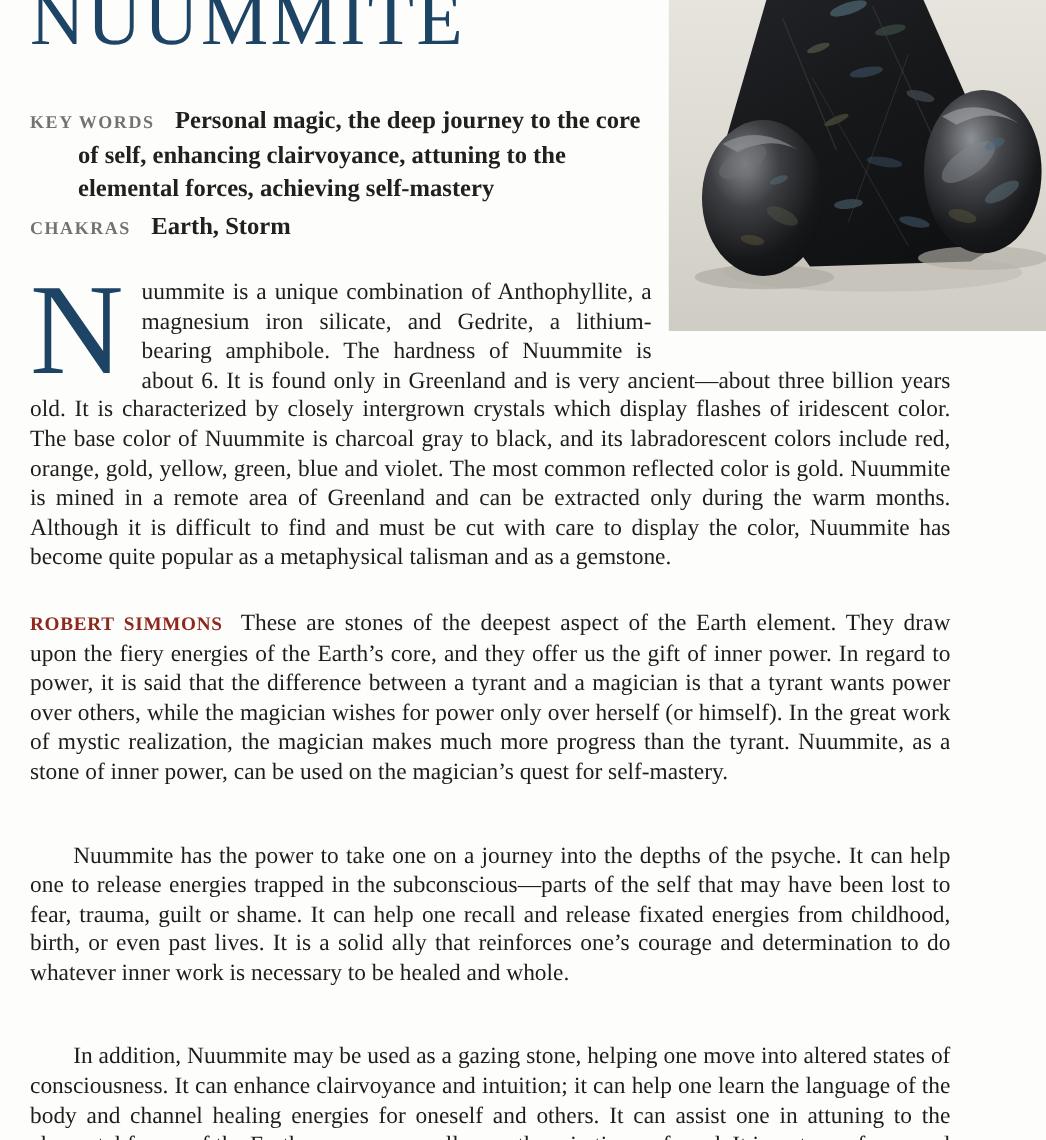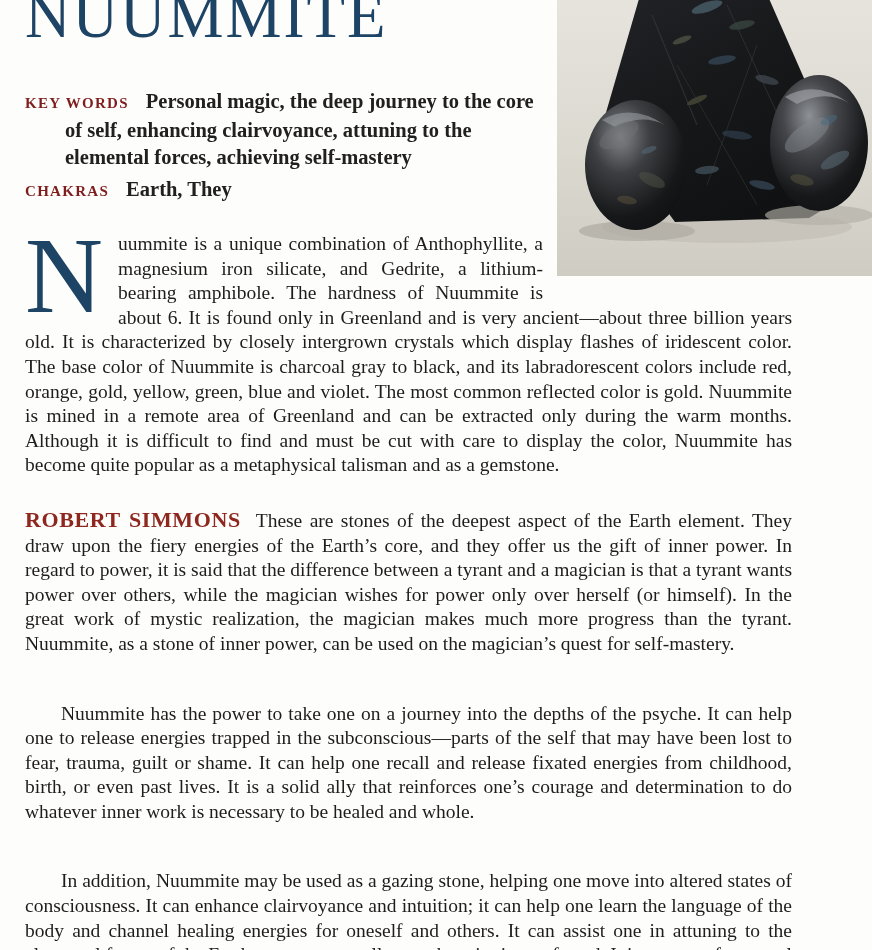--- a/index.html
+++ b/index.html
@@ -44,21 +44,21 @@
     font-weight: 700;
     color: #21201d;
     padding-left: 40px;
     text-indent: -40px;
     margin: 0 0 5px 0;
   }
   .prop-label {
     font-size: 15px;
     font-weight: 700;
     letter-spacing: 1.3px;
-    color: #7f1d1d;
+    color: #737373;
     margin-right: 17px;
     font-family: "Liberation Serif", serif;
   }
   
   .bodytext {
     font-size: 19.5px;
     line-height: 24.6px;
     text-align: justify;
     color: #1e1d1b;
     margin: 0 80px 0 0;
@@ -67,21 +67,21 @@
   .dropcap {
     float: left;
     font-size: 108px;
     line-height: 82px;
     color: #1d4365;
     margin: 3px 15px 0 0;
     font-family: "Liberation Serif", serif;
   }
   p.rs-para { margin-top: 30px; }
   .author-label {
-    font-size: 22px;
+    font-size: 16px;
     font-weight: 700;
     letter-spacing: 0.6px;
     color: #8e271e;
     margin-right: 15px;
   }
   p.indented { text-indent: 36px; margin-top: 45px; }
 </style>
 </head>
 <body>
 
@@ -161,21 +161,21 @@
     </svg>
   </div>
 
   <h1 class="title">NUUMMITE</h1>
 
   <div class="props">
     <div class="prop">
       <span class="prop-label">KEY WORDS</span><span>Personal magic, the deep journey to the core of self, enhancing clairvoyance, attuning to the elemental forces, achieving self-mastery</span>
     </div>
     <div class="prop">
-      <span class="prop-label">CHAKRAS</span><span>Earth, They</span>
+      <span class="prop-label">CHAKRAS</span><span>Earth, Storm</span>
     </div>
   </div>
 
   <p class="bodytext intro">
     <span class="dropcap">N</span><span>uummite is a unique combination of Anthophyllite, a magnesium iron silicate, and Gedrite, a lithium-bearing amphibole. The hardness of Nuummite is about 6. It is found only in Greenland and is very ancient—about three billion years old. It is characterized by closely intergrown crystals which display flashes of iridescent color. The base color of Nuummite is charcoal gray to black, and its labradorescent colors include red, orange, gold, yellow, green, blue and violet. The most common reflected color is gold. Nuummite is mined in a remote area of Greenland and can be extracted only during the warm months. Although it is difficult to find and must be cut with care to display the color, Nuummite has become quite popular as a metaphysical talisman and as a gemstone.</span>
   </p>
 
   <p class="bodytext rs-para">
     <span class="author-label">ROBERT SIMMONS</span><span>These are stones of the deepest aspect of the Earth element. They draw upon the fiery energies of the Earth’s core, and they offer us the gift of inner power. In regard to power, it is said that the difference between a tyrant and a magician is that a tyrant wants power over others, while the magician wishes for power only over herself (or himself). In the great work of mystic realization, the magician makes much more progress than the tyrant. Nuummite, as a stone of inner power, can be used on the magician’s quest for self-mastery.</span>
   </p>

